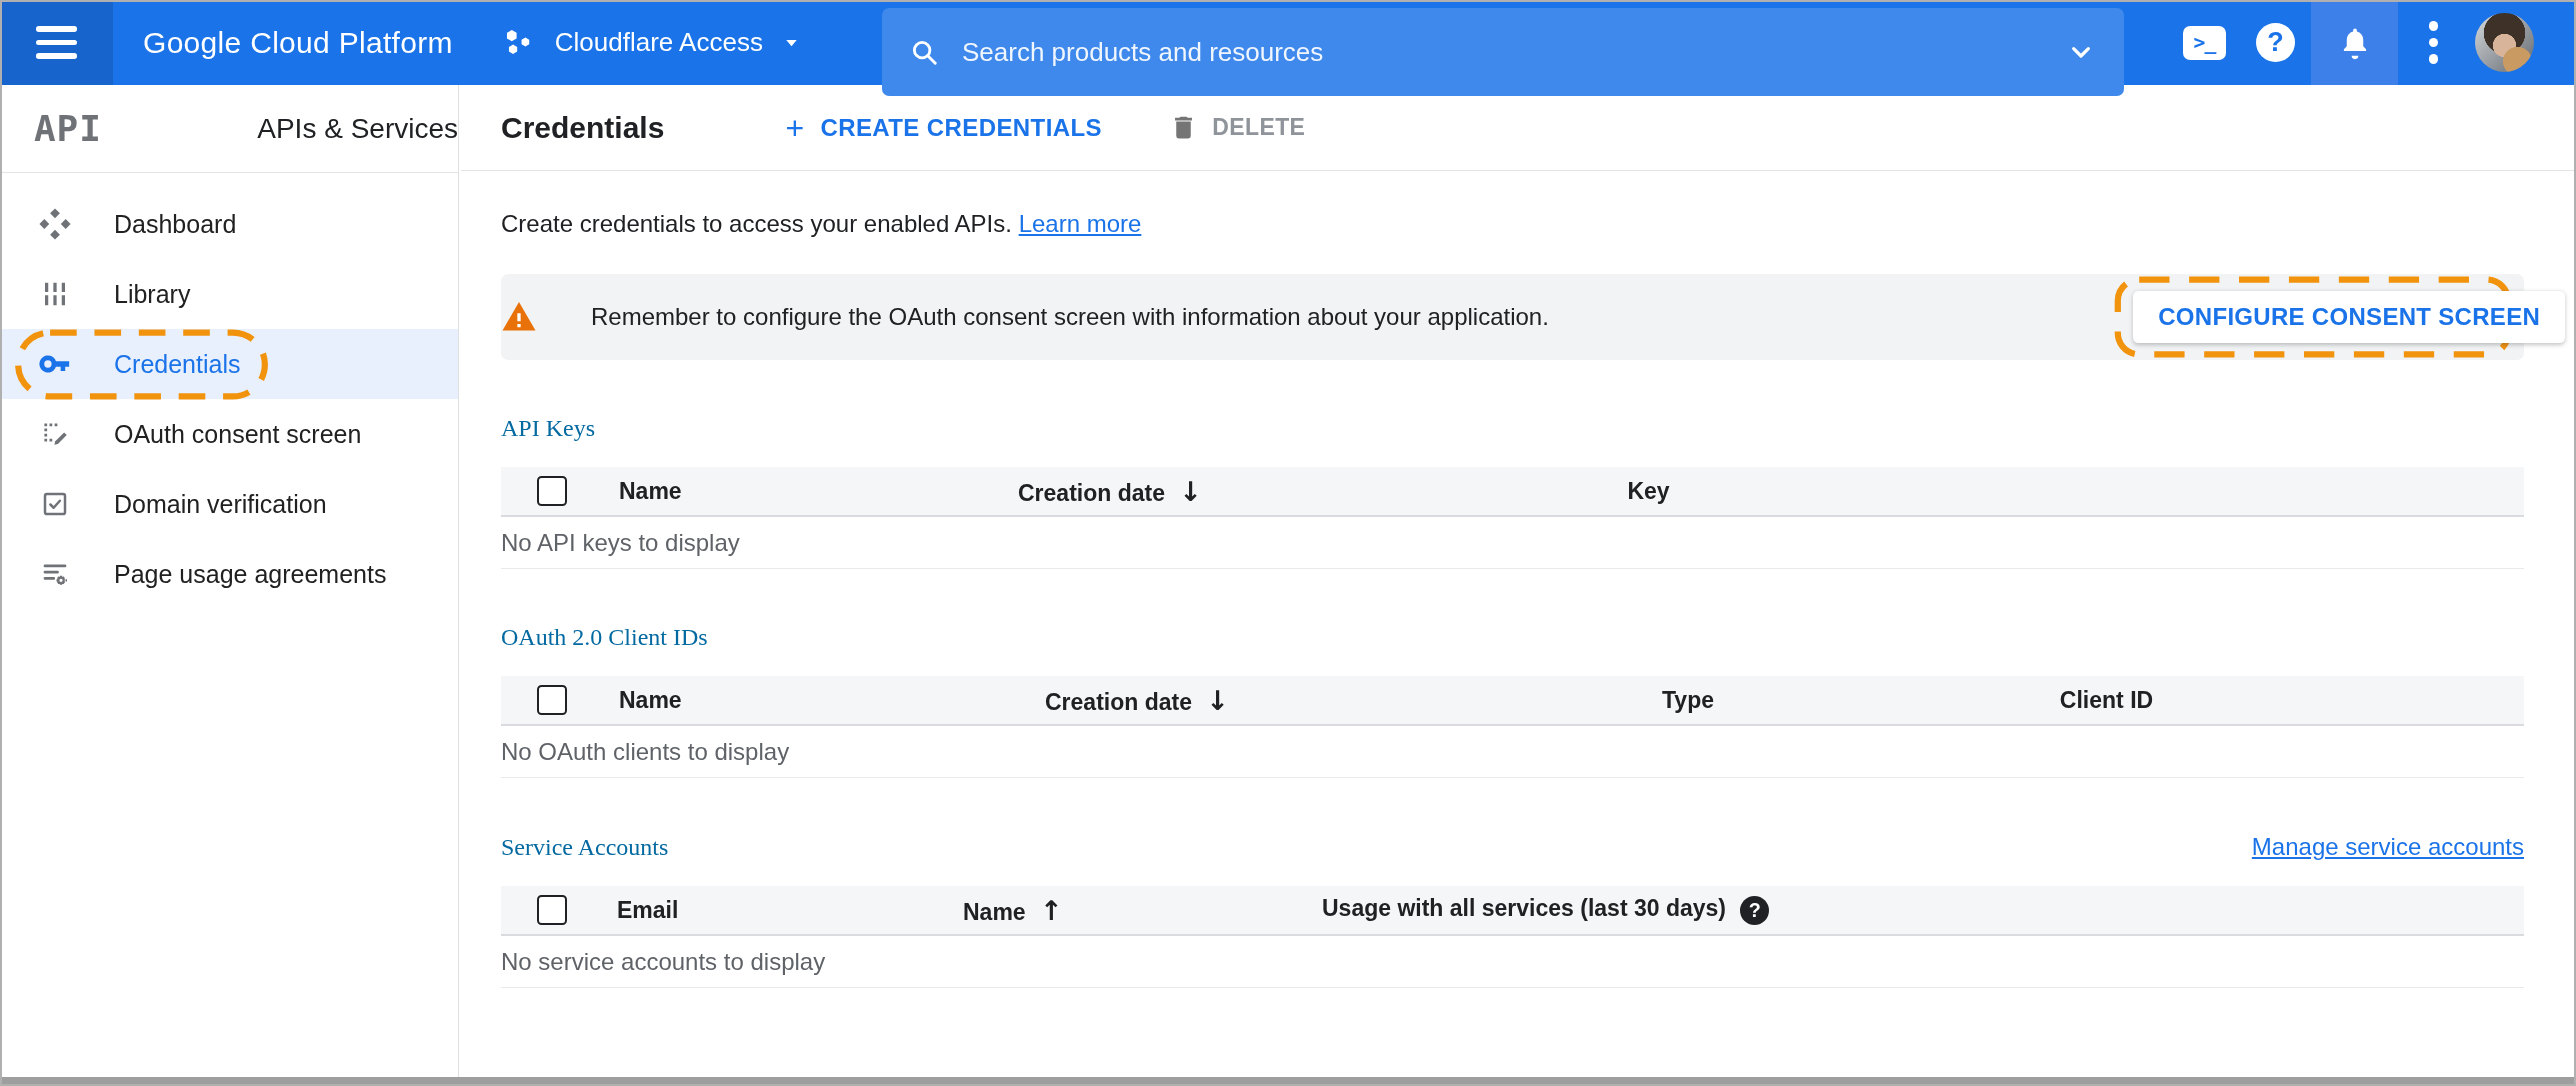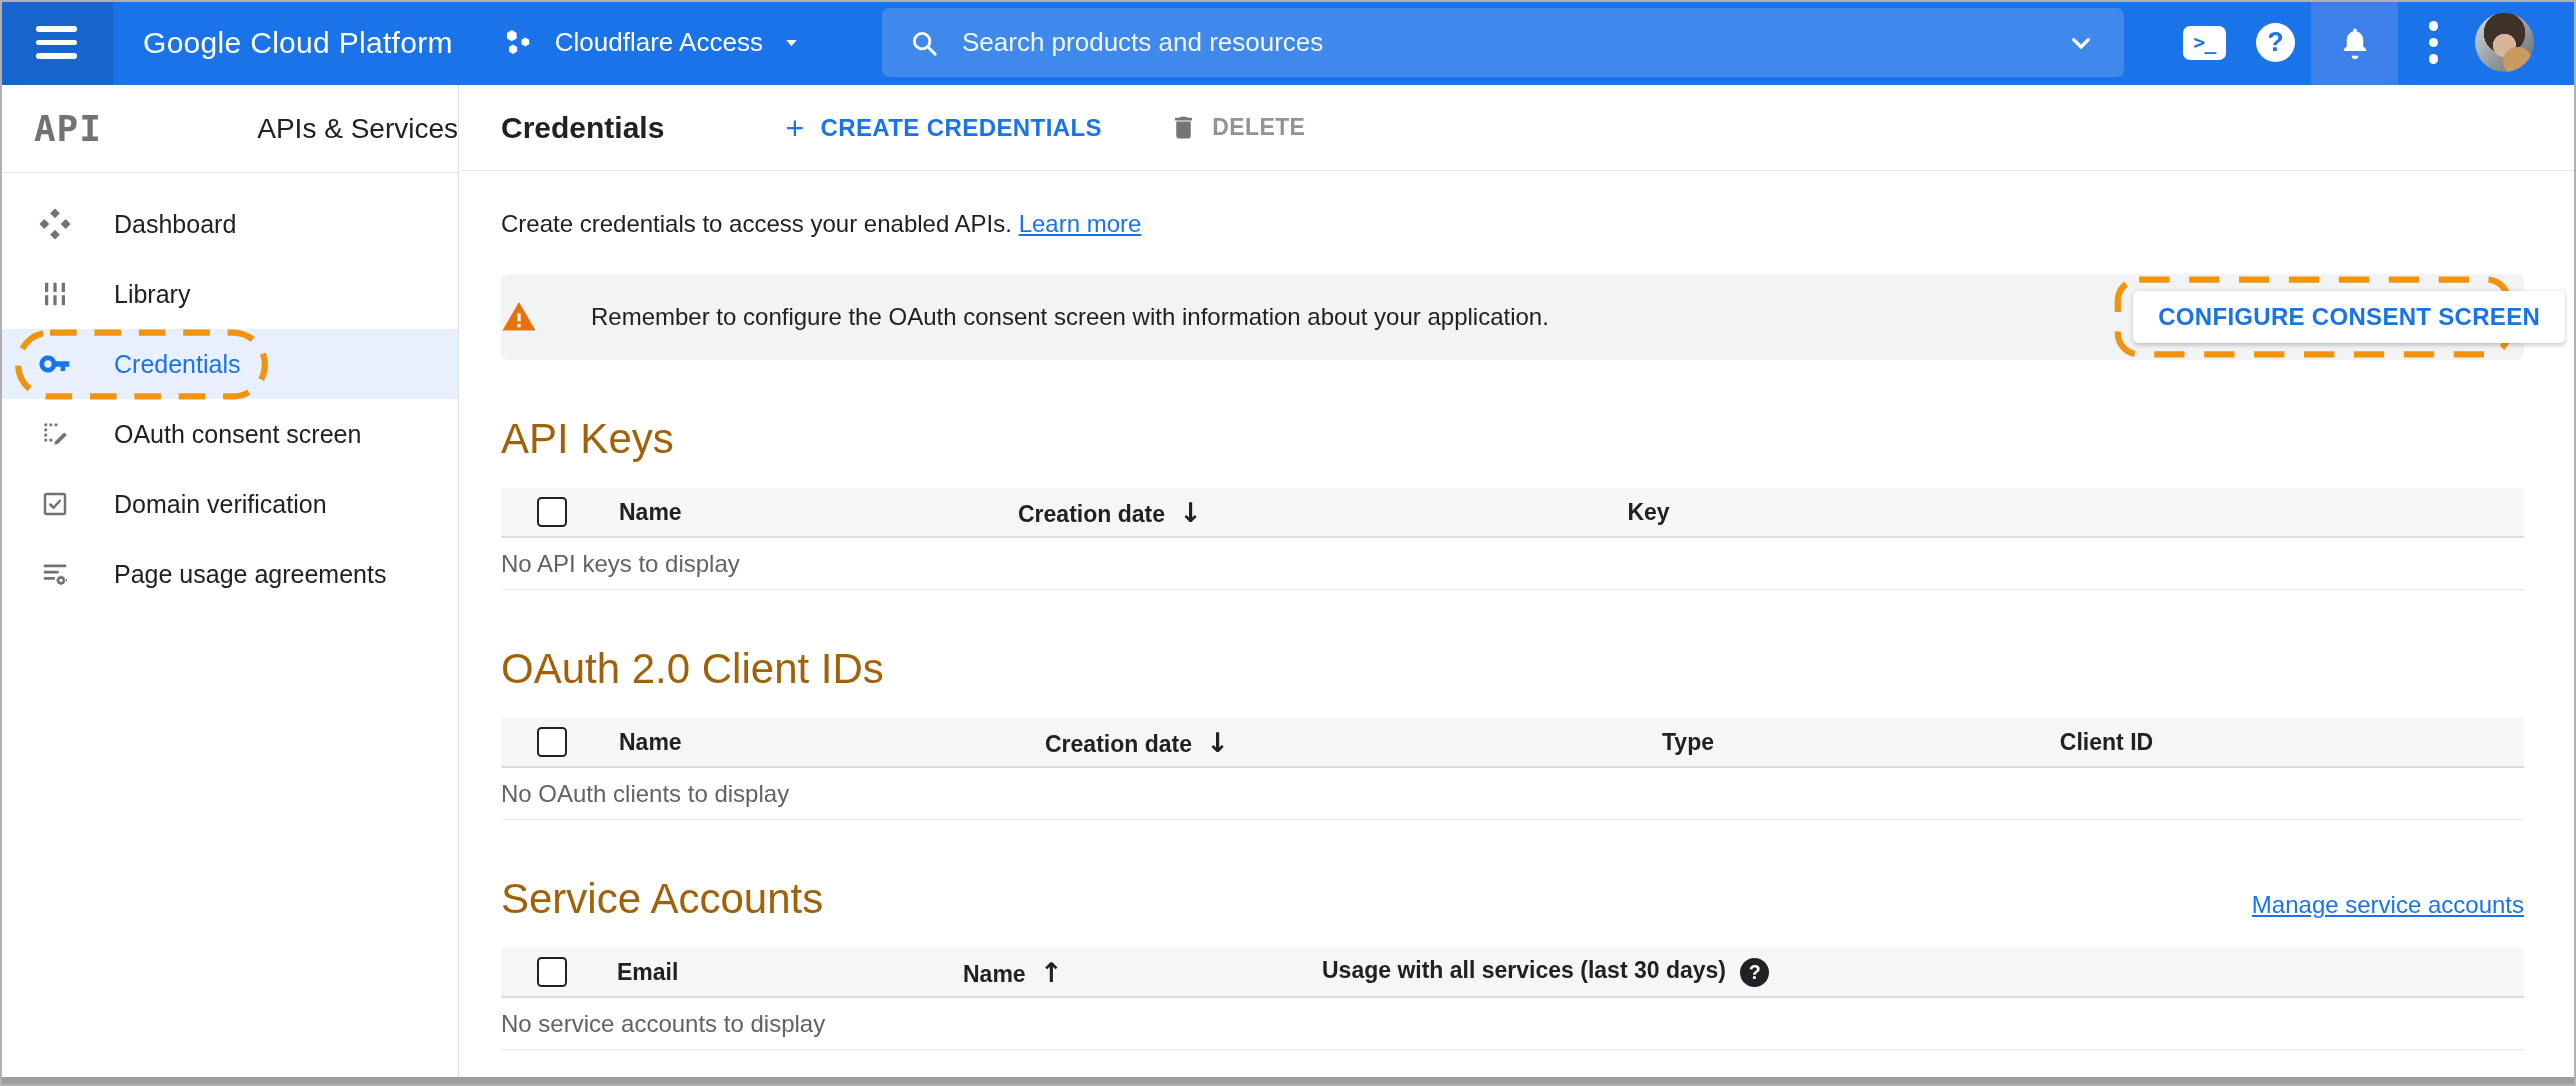--- a/index.html
+++ b/index.html
@@ -12,21 +12,21 @@
   
   .topbar { position:absolute; top:0; left:0; right:0; height:85px; background:#1a73e8; display:flex; align-items:center; z-index:40; }
   .menu-btn { width:113px; height:85px; background:#1765cc; display:flex; align-items:center; justify-content:center; flex:0 0 auto; cursor:pointer; }
   .hamburger { display:flex; flex-direction:column; gap:8px; }
   .hamburger i { display:block; width:41px; height:5.4px; background:#fff; border-radius:2.7px; }
   .brand { color:#fff; font-size:30px; letter-spacing:0.3px; margin-left:30px; white-space:nowrap; cursor:pointer; }
   .project { display:flex; align-items:center; margin-left:50px; cursor:pointer; }
   .project svg { display:block; }
   .project-name { color:#fff; font-size:26px; margin-left:18px; white-space:nowrap; }
   .caret { margin-left:16px; display:block; }
-  .searchbar { position:absolute; left:882px; top:8px; width:1242px; height:69px; background:#3f89ec; border-radius:7.1px; display:flex; align-items:center; padding:0 27px; cursor:text; }
+  .searchbar { position:absolute; left:882px; top:8px; width:1242px; height:88px; background:#3f89ec; border-radius:7.1px; display:flex; align-items:center; padding:0 27px; cursor:text; }
   .searchbar .ph { color:rgba(255,255,255,.92); font-size:26px; margin-left:23px; flex:1; }
   .top-icons { position:absolute; right:36px; top:0; height:85px; display:flex; align-items:center; }
   .icon-btn { width:71px; height:85px; display:flex; align-items:center; justify-content:center; cursor:pointer; }
   .icon-btn.hl { width:87px; background:#3d80e9; }
   .shell-box { width:43px; height:34px; background:#fff; border-radius:7.1px; display:flex; align-items:center; justify-content:center; color:#1a73e8; font-family:"DejaVu Sans Mono",monospace; font-weight:bold; font-size:19.7px; letter-spacing:-0.9px; }
   .help-circle { width:39px; height:39px; background:#fff; border-radius:50%; display:flex; align-items:center; justify-content:center; color:#1a73e8; font-weight:bold; font-size:27px; }
   .kebab { display:flex; flex-direction:column; gap:7.1px; }
   .kebab i { width:9.8px; height:9.8px; border-radius:50%; background:#fff; display:block; }
   .avatar { width:59px; height:59px; border-radius:50%;
     background:
@@ -62,21 +62,21 @@
   .content { padding:0 52px 0 40px; }
   .intro { margin-top:39px; font-size:24px; color:#202124; }
   .intro a { color:#1a73e8; text-decoration:underline; cursor:pointer; }
 
   .banner { position:relative; margin-top:36px; height:86px; background:#f1f3f4; border-radius:7.1px; display:flex; align-items:center; }
   .banner-msg { margin-left:54px; font-size:24px; color:#202124; }
   .annotated-btn { position:absolute; right:12.5px; top:50%; transform:translateY(-50%); width:398px; height:82px; }
   .annotated-btn svg.dash { position:absolute; inset:0; pointer-events:none; }
   .config-btn { position:absolute; left:19.7px; top:15px; height:52px; padding:0 25px; background:#fff; border:none; border-radius:5.4px; color:#1a73e8; font-weight:bold; font-size:24px; letter-spacing:0.3px; font-family:inherit; box-shadow:0 1.8px 4.5px rgba(60,64,67,.3); cursor:pointer; white-space:nowrap; }
 
-  .sec-title { margin-top:55px; font-size:42px; font-weight:400; color:#a16207; }
+  .sec-title { margin-top:55px; font-size:24px; font-weight:400; color:#0369a1;font-family:Liberation Serif, serif; }
   .sec-title-row { margin-top:55px; display:flex; align-items:baseline; justify-content:space-between; }
   .sec-title-row .sec-title { margin-top:0; }
   .manage-link { font-size:24px; color:#1a73e8; text-decoration:underline; cursor:pointer; }
 
   .tbl-head { margin-top:25px; height:50px; background:#f5f6f7; border-bottom:2.7px solid #d9dbde; display:grid; align-items:center; }
   .grid-api   { grid-template-columns:80px 401px 447px 439px 566px 1fr; }
   .grid-oauth { grid-template-columns:80px 428px 447px 464px 373px 1fr; }
   .grid-sa    { grid-template-columns:80px 346px 359px 1fr; }
   .cell { font-size:23px; color:#202124; font-weight:bold; white-space:nowrap; }
   .cell-check { padding-left:36px; }

